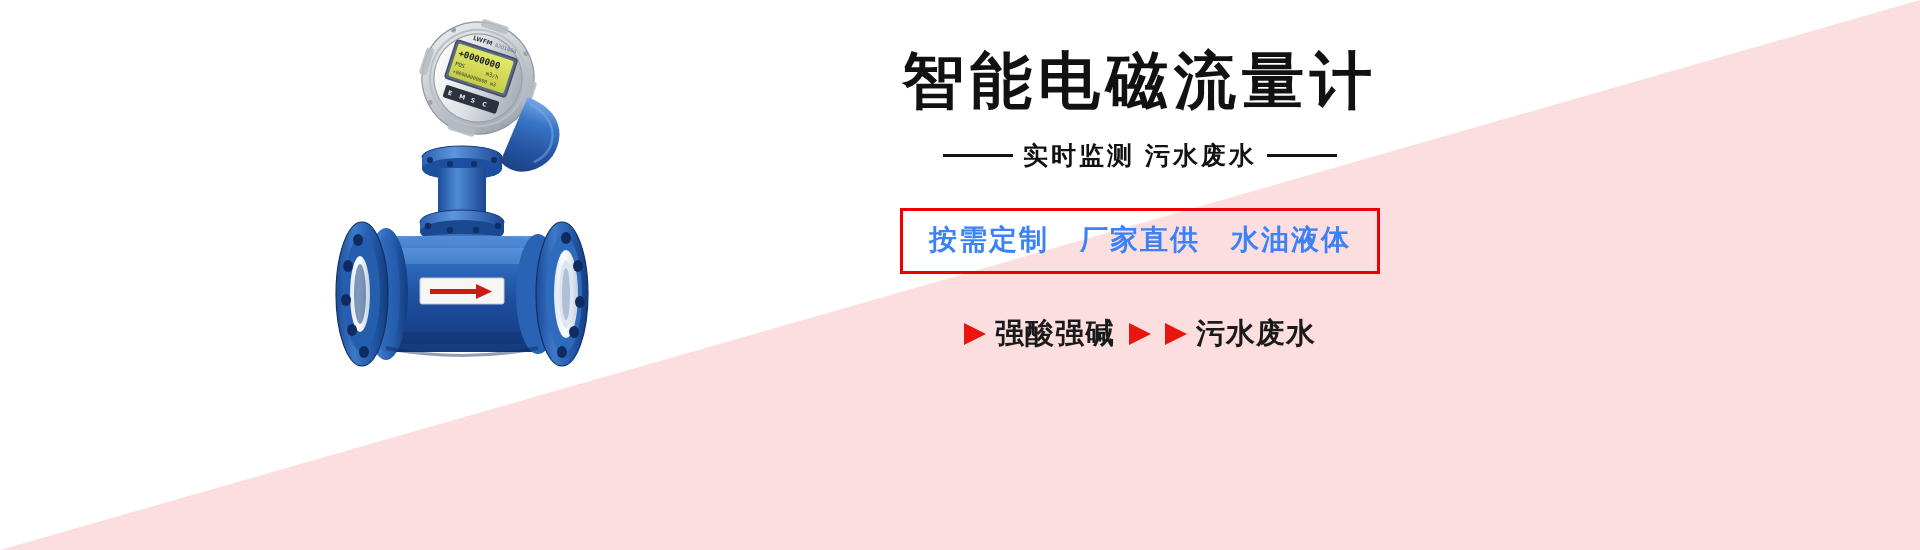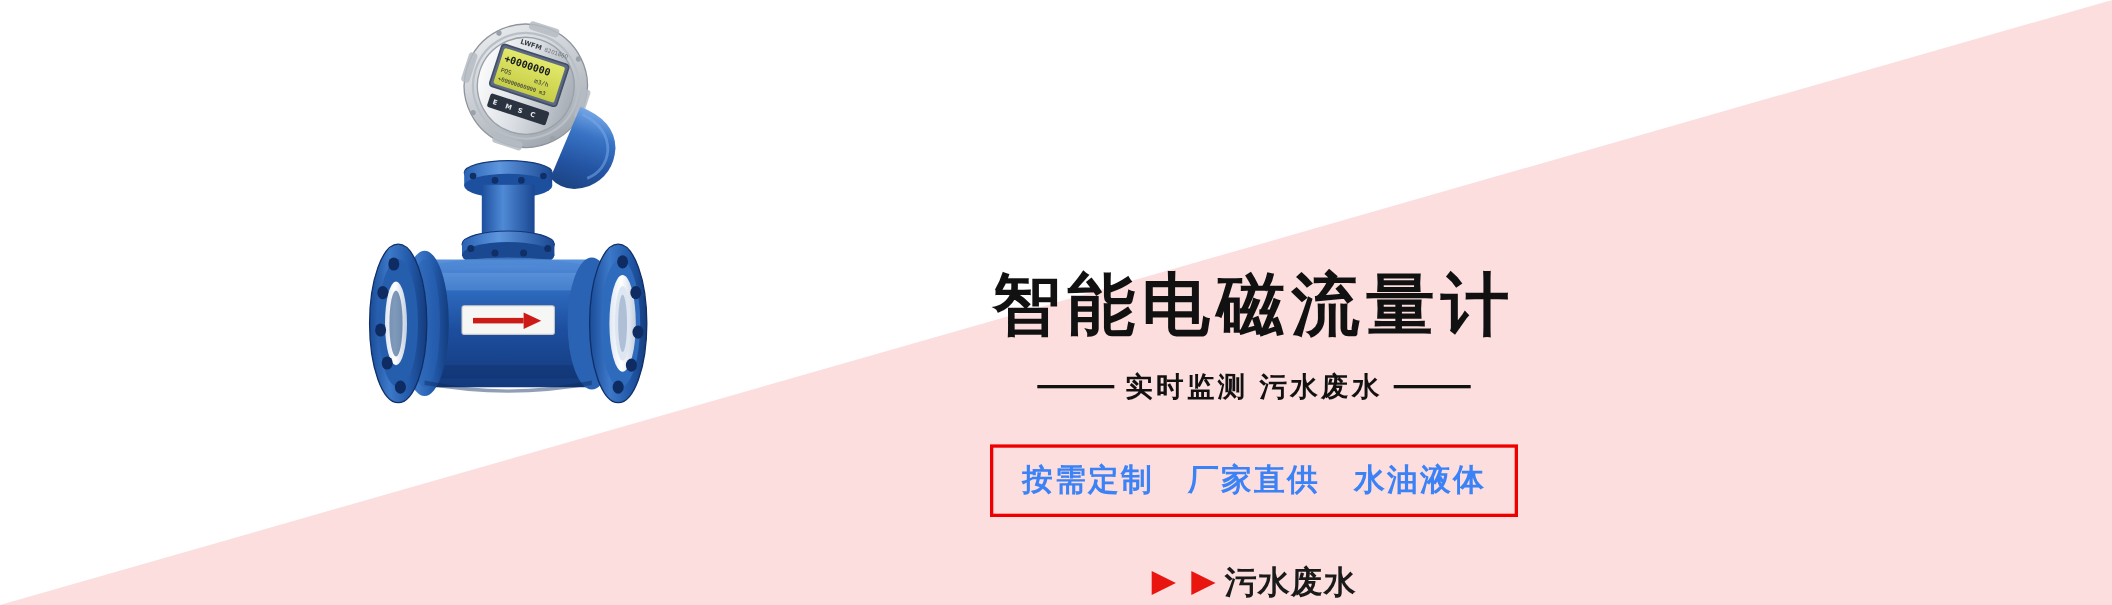--- a/index.html
+++ b/index.html
@@ -36,21 +36,21 @@
 
   
   .content {
     position:absolute;
     left:640px; top:0;
     width:1000px; height:550px;
     z-index:4;
     display:flex;
     flex-direction:column;
     align-items:center;
-    justify-content:flex-end;
+    justify-content:flex-start;
     padding-top:48px;
   }
 
   .title {
     font-size:62px;
     font-weight:bold;
     letter-spacing:6px;
     color:#111111;
     line-height:1.05;
     white-space:nowrap;
@@ -330,20 +330,24 @@
       <span class="badge-text">按需定制</span>
       <span class="badge-text"><span class="gap"></span></span>
       <span class="badge-text">厂家直供</span>
       <span class="badge-text"><span class="gap"></span></span>
       <span class="badge-text">水油液体</span>
     </div>
 
     <div class="features">
       <div class="feature">
         <span class="arrow"></span>
+        <span class="feature-label">强酸强碱</span>
+      </div>
+      <div class="feature">
+        <span class="arrow"></span>
       </div>
       <div class="feature">
         <span class="arrow"></span>
         <span class="feature-label">污水废水</span>
       </div>
     </div>
 
   </div>
 </div>
 

